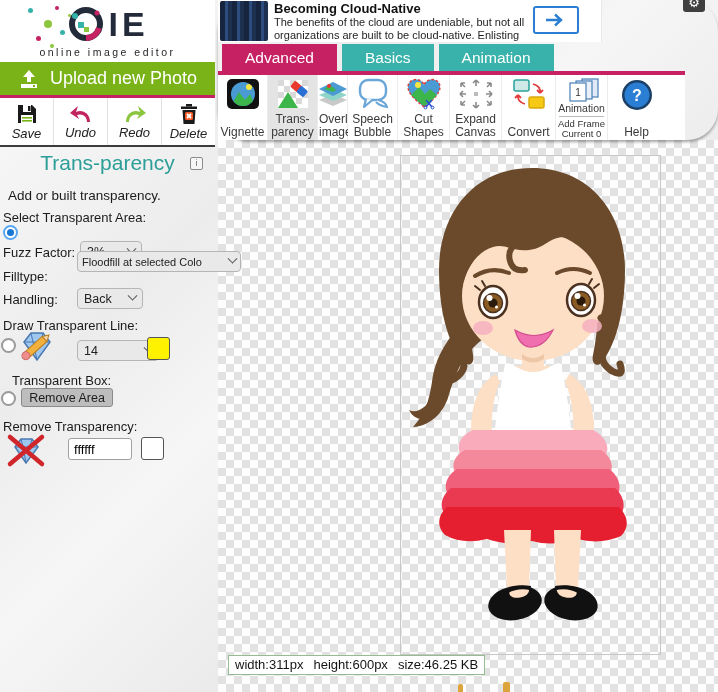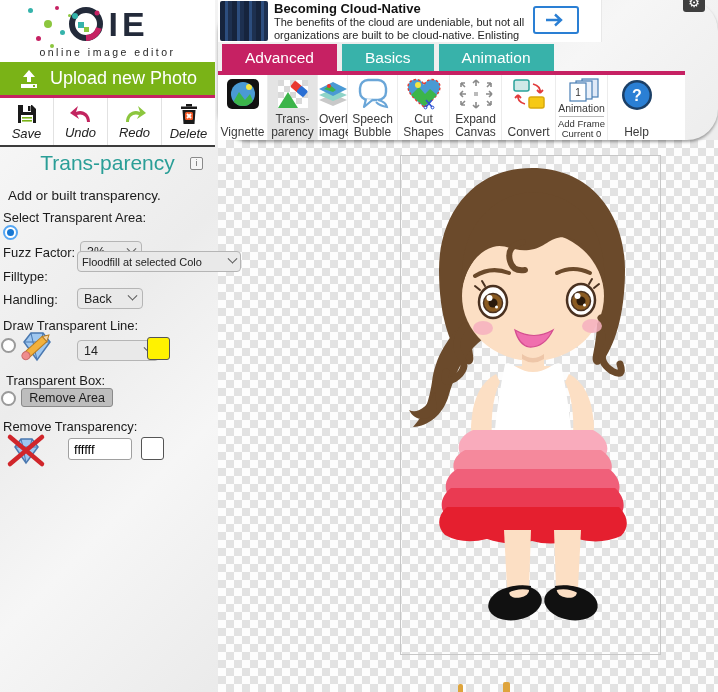--- a/index.html
+++ b/index.html
@@ -183,21 +183,21 @@
           <path d="M30,16 L36,19.5 L30,23 Z" fill="#f3d4a6" stroke="#b97d20" stroke-width="1"></path>
           <circle cx="5" cy="19.5" r="4" fill="#ef8d8d" stroke="#c96868" stroke-width="1"></circle>
         </g>
       </svg>
       <div class="p-abs sel-box" style="left:77px;top:193px;width:82px">
         <span>14</span>
           <span class="caret"></span>
       </div>
       <div class="p-abs swatch" style="left: 147px; top: 190px; background: rgb(255, 242, 0);"></div>
 
-      <div class="p-abs" style="left:6px;top:226px">Transparent Box:</div>
+      <div class="p-abs" style="left:12px;top:226px">Transparent Box:</div>
       <div class="p-abs radio" style="left:1px;top:244px"></div>
       <button class="p-abs gray-btn" style="left:21px;top:241px;width:92px">Remove Area</button>
 
       <div class="p-abs" style="left:3px;top:272px">Remove Transparency:</div>
       <svg class="p-abs" style="left:6px;top:284px" width="40" height="38" viewBox="0 0 40 38">
         <path d="M9,16 L15,8 H26 L32,16 L20,32 Z" fill="#9ec7f0" stroke="#4a78b0" stroke-width="1.5"></path>
         <path d="M9,16 H32 M15,8 L17,16 L20,32 M26,8 L24,16" stroke="#4a78b0" stroke-width="1" fill="none"></path>
         <path d="M4,6 L36,33 M36,6 L4,33" stroke="#d0262b" stroke-width="4.5" stroke-linecap="round"></path>
       </svg>
       <input class="p-abs hex-input" style="left: 68px; top: 291px;" value="ffffff">
@@ -411,18 +411,21 @@
           <path d="M108,434 q12,-4 24,1" stroke="#111" stroke-width="4" fill="none"></path>
         </g>
         <g transform="rotate(10 170 447)">
           <ellipse cx="170" cy="447" rx="27" ry="17" fill="#111"></ellipse>
           <ellipse cx="164" cy="437" rx="10" ry="5.5" fill="#fcdfc4"></ellipse>
           <path d="M152,435 q12,-5 24,-1" stroke="#111" stroke-width="4" fill="none"></path>
         </g>
       </svg>
     </div>
 
+    <div class="status">
+      <span>width:311px</span><span>height:600px</span><span>size:46.25 KB</span>
+    </div>
 
     <div class="pmark" style="left:240px;top:544px;width:5px;height:8px"></div>
     <div class="pmark" style="left:285px;top:542px;width:7px;height:10px"></div>
   </div>
 
 </div>
 
 </body></html>

